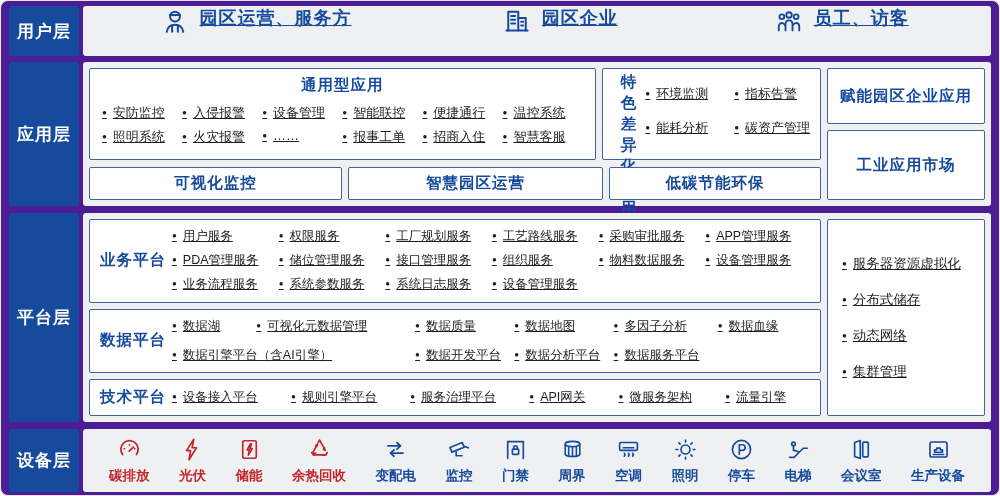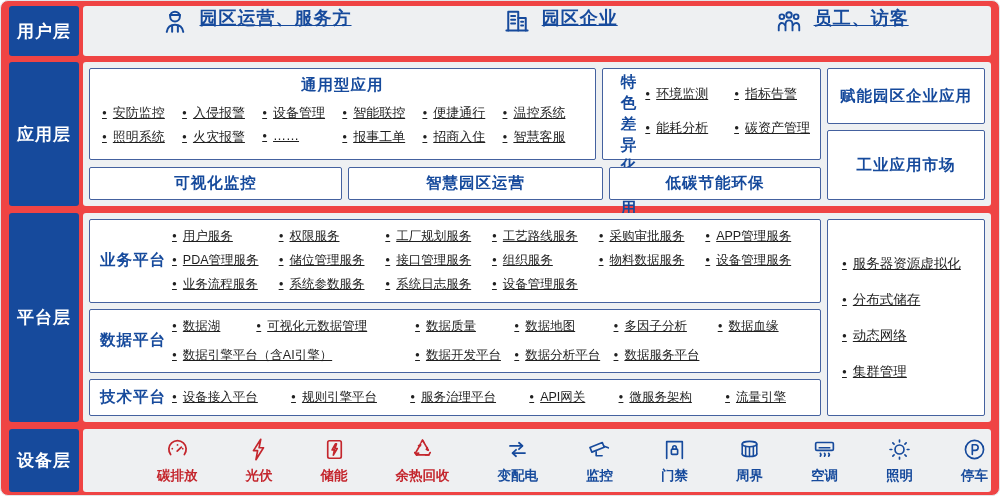--- a/index.html
+++ b/index.html
@@ -1,21 +1,21 @@
 <!DOCTYPE html>
 <html style="--blue: #164a9c; --red: #c4262d; --border: #44619f; --band: #eef0f2;"><head>
 <meta charset="utf-8">
 <style>
   :root{
     --blue:#164a9c; --red:#c4262d; --border:#44619f;
     --band:#eef0f2; --ink:#1f1f1f;
   }
   *{box-sizing:border-box; margin:0; padding:0;}
   body{width:1000px;height:496px;background:#fff;font-family:"Liberation Sans","DejaVu Sans",sans-serif;color:var(--ink);}
-  .page{width:1000px;height:496px;padding:5px 8px;border:1px solid #e3e5e8;border-radius:8px;overflow:hidden;background:#ef4444;}
+  .page{width:1000px;height:496px;padding:5px 8px;border:1px solid #e3e5e8;border-radius:8px;overflow:hidden;background:#4c1d95;}
   .row{display:flex;gap:4px;}
   .row+.row{margin-top:6px;}
   .row.r3,.row.r4{margin-top:7px;}
   .layer-label{width:70px;flex-shrink:0;background:var(--blue);color:#fff;display:flex;align-items:center;justify-content:center;font-size:17px;font-weight:bold;letter-spacing:1px;border-radius:3px;}
   .band{flex:1;background:var(--band);border-radius:3px;min-width:0;}
 
   
   .r1{height:50px;}
   .user-band{display:grid;grid-template-columns:38% 29% 33%;}
   .user-group{display:flex;align-items:flex-start;justify-content:center;gap:10px;color:var(--blue);font-weight:bold;font-size:18px;letter-spacing:1px;text-decoration:underline;}
@@ -56,21 +56,21 @@
   .tech{flex:34;}
   .ptitle{width:78px;flex-shrink:0;text-align:center;color:var(--blue);font-weight:bold;font-size:15.5px;letter-spacing:1px;}
   .bgrid{flex:1;display:grid;grid-template-columns:repeat(6,1fr);row-gap:7px;font-size:12.5px;align-items:center;}
   .dgrid{flex:1;display:grid;grid-template-columns:0.85fr 1.6fr 1fr 1fr 1.05fr 0.95fr;row-gap:12px;font-size:12.5px;align-items:center;}
   .tgrid{flex:1;display:flex;justify-content:space-between;padding-right:26px;font-size:12.5px;}
   .infra{width:158px;flex-shrink:0;display:flex;flex-direction:column;justify-content:center;gap:18px;padding-left:14px;font-size:13.5px;}
 
   
   .r4{height:63px;}
   .dev-band{display:flex;align-items:center;justify-content:space-between;padding:0 26px;}
-  .dev{display:flex;flex-direction:column;align-items:center;gap:2px;font-size:13.5px;font-weight:bold;white-space:nowrap;margin-left:48px;}
+  .dev{display:flex;flex-direction:column;align-items:center;gap:2px;font-size:13.5px;font-weight:bold;white-space:nowrap;}
   .dev svg{width:25px;height:25px;}
   .red{color:var(--red);}
   .blue{color:var(--blue);}
   .hidden-defs{position:absolute;width:0;height:0;overflow:hidden;}
 </style>
 </head>
 <body>
 
 <svg class="hidden-defs" aria-hidden="true">
   <defs>

